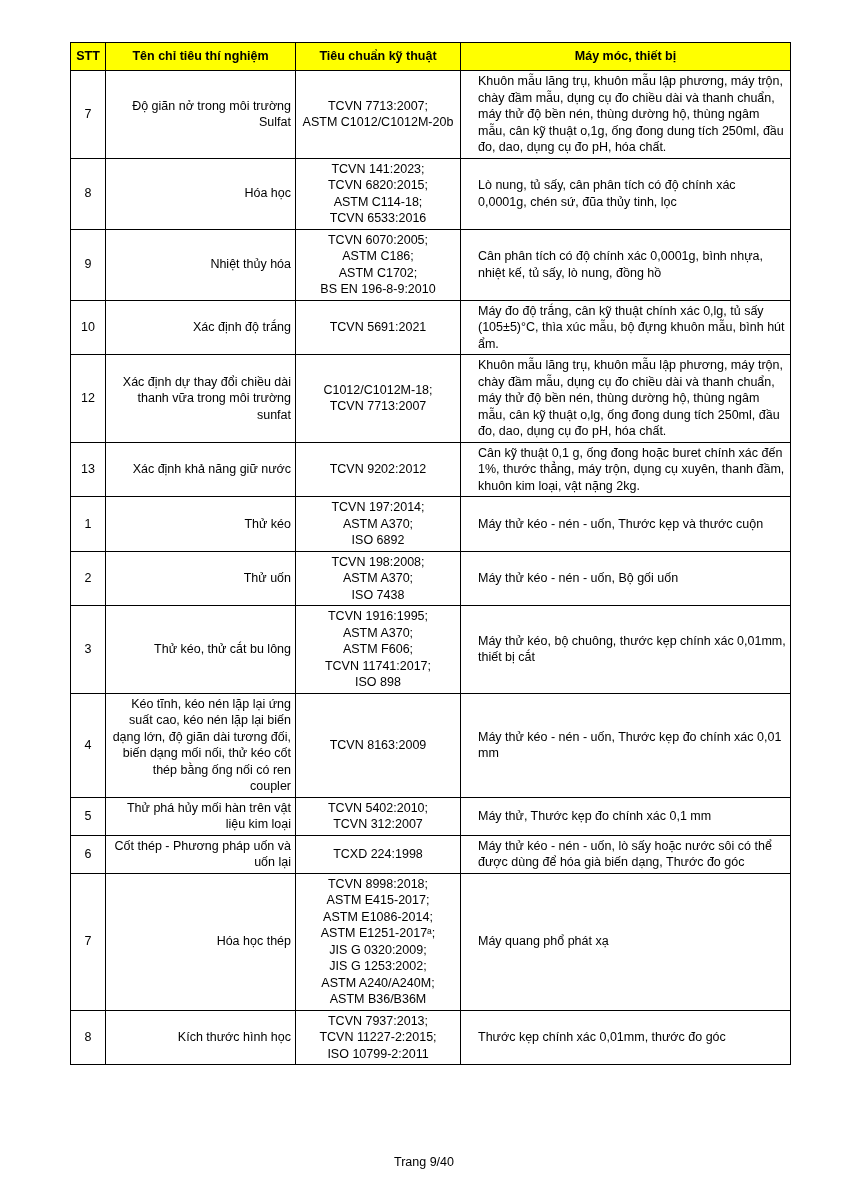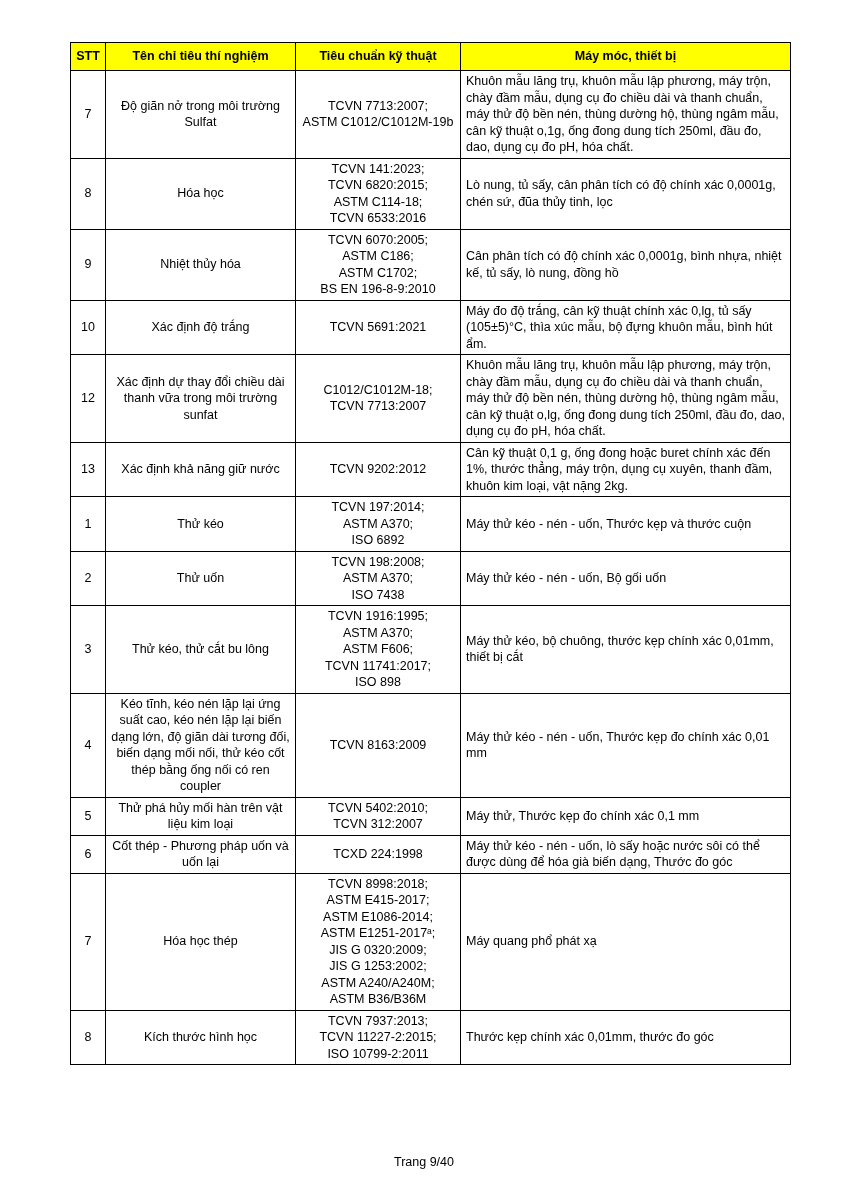--- a/index.html
+++ b/index.html
@@ -29,23 +29,23 @@
     overflow: hidden;
   }
   th {
     background: #FFFF00;
     font-weight: bold;
     text-align: center;
     height: 28px;
     padding: 3px 2px;
   }
   td.c-stt  { text-align: center; }
-  td.c-name { text-align: center; }
+  td.c-name { text-align: right; }
   td.c-std  { text-align: center; white-space: pre-line; }
-  td.c-equip{ text-align: left; padding-left: 5px; }
+  td.c-equip{ text-align: left; padding-left: 17px; }
 
   tr.section-row td {
     background: #92D050;
     font-weight: bold;
     height: 27px;
     padding: 3px 4px;
   }
   tr.section-row td.section-label { text-align: left; }
 
   .footer {
@@ -75,21 +75,21 @@
         <th>Tên chỉ tiêu thí nghiệm</th>
         <th>Tiêu chuẩn kỹ thuật</th>
         <th>Máy móc, thiết bị</th>
       </tr>
     </thead>
     <tbody>
       <tr>
         <td class="c-stt">7</td>
         <td class="c-name">Độ giãn nở trong môi trường Sulfat</td>
         <td class="c-std">TCVN 7713:2007;
-ASTM C1012/C1012M-19b</td>
+ASTM C1012/C1012M-20b</td>
         <td class="c-equip">Khuôn mẫu lăng trụ, khuôn mẫu lập phương, máy trộn, chày đầm mẫu, dụng cụ đo chiều dài và thanh chuẩn, máy thử độ bền nén, thùng dường hộ, thùng ngâm mẫu, cân kỹ thuật o,1g, ống đong dung tích 250ml, đầu đo, dao, dụng cụ đo pH, hóa chất.</td>
       </tr>
       <tr>
         <td class="c-stt">8</td>
         <td class="c-name">Hóa học</td>
         <td class="c-std">TCVN 141:2023;
 TCVN 6820:2015;
 ASTM C114-18;
 TCVN 6533:2016</td>
         <td class="c-equip">Lò nung, tủ sấy, cân phân tích có độ chính xác 0,0001g, chén sứ, đũa thủy tinh, lọc</td>

